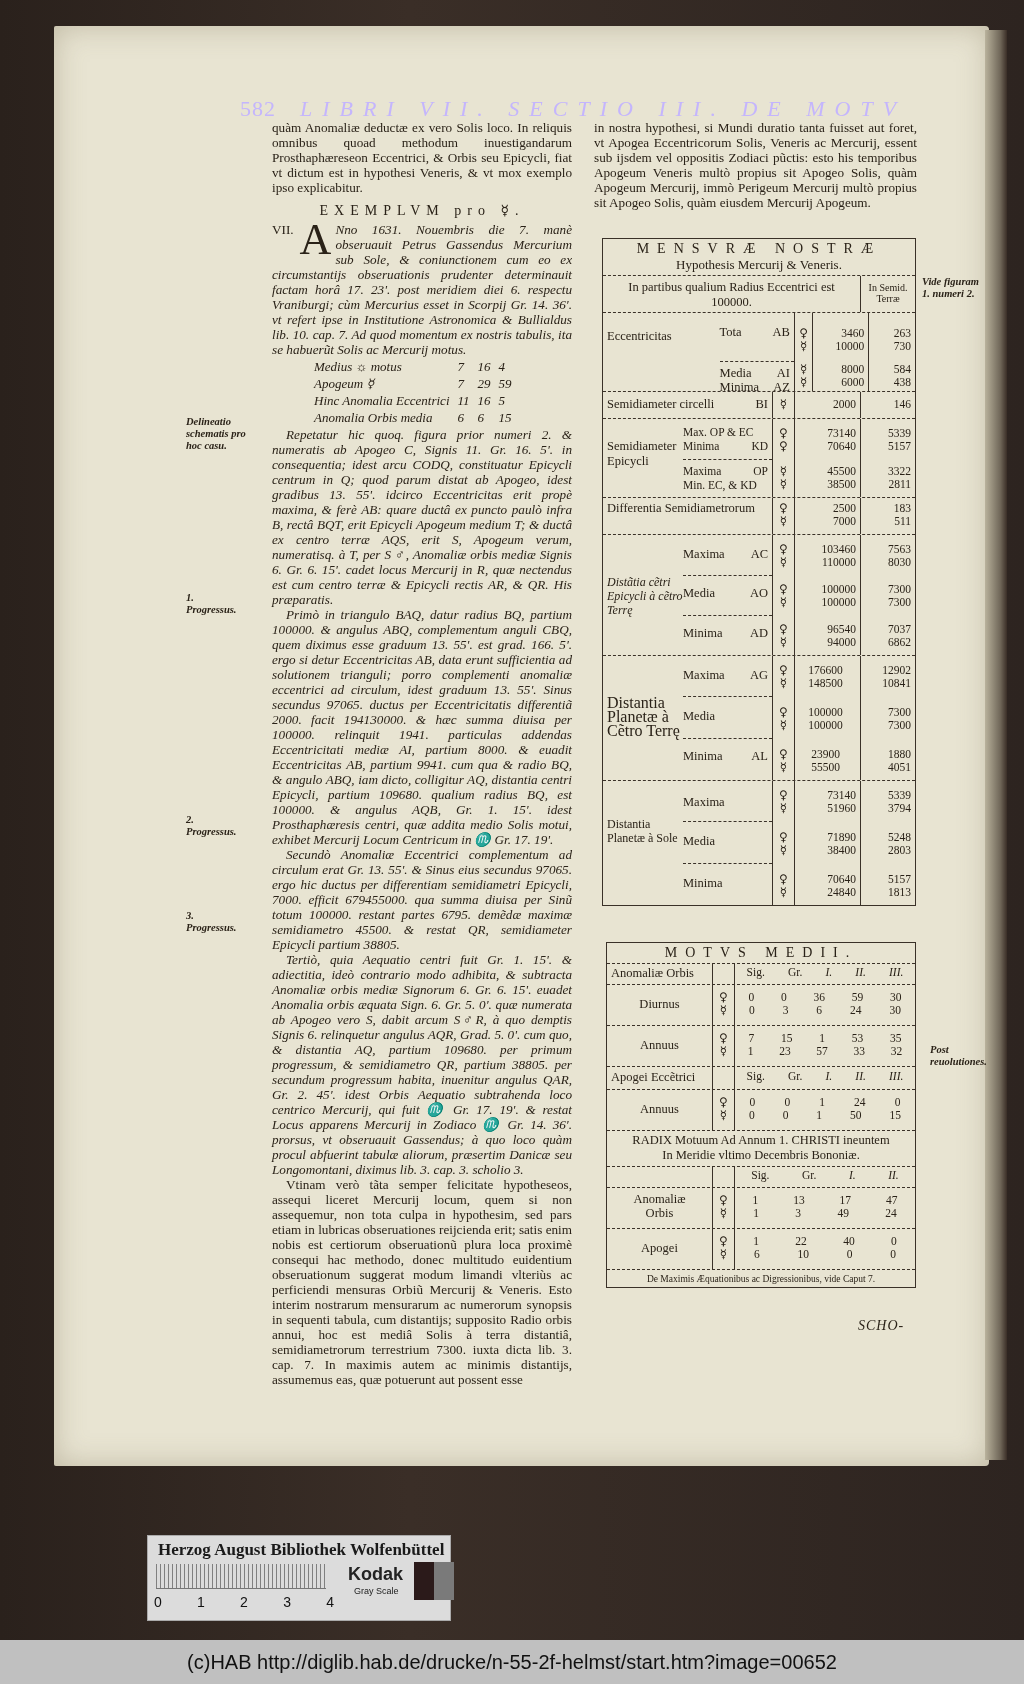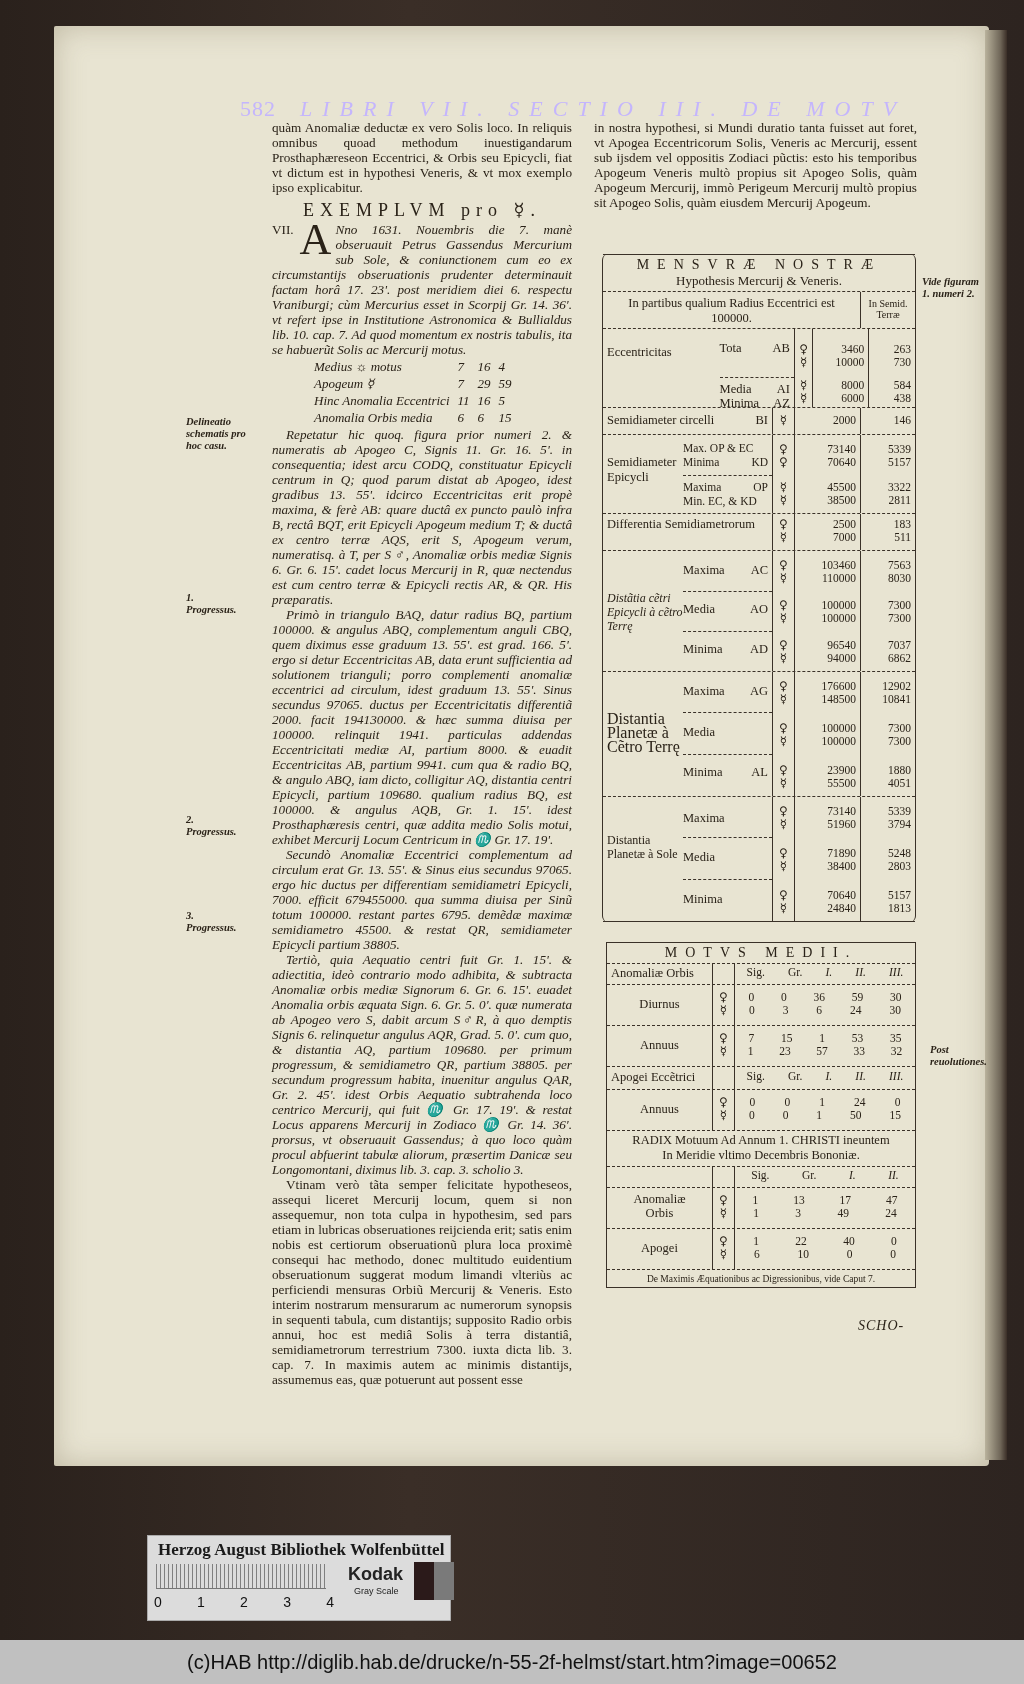--- a/index.html
+++ b/index.html
@@ -7,21 +7,21 @@
   .scan-bg{position:absolute;left:0;top:0;width:1024px;height:1640px;background:linear-gradient(90deg,#2a211c 0%,#3a2e27 40%,#2d2420 100%);}
   .page{position:absolute;left:54px;top:26px;width:935px;height:1440px;background:#e8e4d2;box-shadow:inset 0 0 30px rgba(120,110,80,.35);border-radius:2px 4px 4px 2px;}
   .page-right-edge{position:absolute;left:985px;top:30px;width:22px;height:1430px;background:linear-gradient(90deg,#b9b29c,#6f6658 70%,#3a2e27);}
   .header{position:absolute;left:240px;top:96px;width:620px;font-family:"Liberation Serif",serif;font-style:italic;font-size:22px;letter-spacing:10px;color:#c4b5fd;white-space:nowrap;}
   .header .pno{font-style:normal;letter-spacing:1px;margin-right:24px;}
   .col{position:absolute;font-family:"Liberation Serif",serif;color:#2a2218;}
   .leftcol{left:272px;top:120px;width:300px;font-size:13.2px;line-height:15px;text-align:justify;}
   .rightcol{left:594px;top:120px;width:323px;font-size:13.2px;line-height:15px;text-align:justify;}
   .it{font-style:italic;}
   .center{text-align:center;}
-  .exemplum{letter-spacing:6px;font-size:18px;margin:8px 0 4px 0;}
+  .exemplum{letter-spacing:6px;font-size:14px;margin:8px 0 4px 0;}
   .dropcap{float:left;font-size:44px;line-height:36px;margin:0 4px 0 0;}
   .vii{float:left;margin-right:6px;}
   .motus-table{margin-left:40px;font-size:13px;line-height:15px;}
   .motus-table td{padding:0 6px 0 0;}
   .margin-note{position:absolute;font-family:"Liberation Serif",serif;font-style:italic;font-size:10.5px;line-height:12px;color:#2a2218;font-weight:bold;}
   .para{margin:0;text-indent:14px;font-family:Liberation Serif, serif;}
   .para.noindent{text-indent:0;}
   
   .tbl{position:absolute;font-family:"Liberation Serif",serif;color:#2a2218;border-left:1.5px solid #3a3128;border-right:1.5px solid #3a3128;}
   .tbl .rule{border-top:1.5px solid #3a3128;}
@@ -103,21 +103,21 @@
 <div class="margin-note" style="left:186px;top:592px;width:60px;">1. Progressus.</div>
 <div class="margin-note" style="left:186px;top:814px;width:60px;">2. Progressus.</div>
 <div class="margin-note" style="left:186px;top:910px;width:60px;">3. Progressus.</div>
 <div class="margin-note" style="left:922px;top:276px;width:58px;">Vide figuram 1. numeri 2.</div>
 <div class="margin-note" style="left:930px;top:1044px;width:54px;">Post reuolutiones.</div>
 
 <div class="col rightcol">
   <p class="para noindent">in nostra hypothesi, si Mundi duratio tanta fuisset aut foret, vt Apogea Eccentricorum Solis, Veneris ac Mercurij, essent sub ijsdem vel oppositis Zodiaci pũctis: esto his temporibus Apogeum Veneris multò propius sit Apogeo Solis, quàm Apogeum Mercurij, immò Perigeum Mercurij multò propius sit Apogeo Solis, quàm eiusdem Mercurij Apogeum.</p>
 </div>
 
-<div class="tbl" style="left:602px;top:254px;width:312px;border-radius:6px;">
+<div class="tbl" style="left:602px;top:238px;width:312px;">
   <div class="rule"></div>
   <div class="tbl-title">MENSVRÆ NOSTRÆ</div>
   <div class="tbl-sub">Hypothesis Mercurij &amp; Veneris.</div>
   <div class="dash" style="margin-top:3px;"></div>
   <div class="row" style="height:36px;">
     <div class="cell vline tbl-sub" style="width:258px;padding:4px 6px 0;">In partibus qualium Radius Eccentrici est 100000.</div>
     <div class="cell small center" style="width:54px;padding-top:6px;line-height:11px;">In Semid. Terræ</div>
   </div>
   <div class="dash"></div>
 
@@ -301,21 +301,21 @@
     <div class="cell vline sym" style="width:22px;padding-top:8px;line-height:13px;">
       <div>♀</div>
         <div>☿</div>
       <div style="height:16px;"></div>
       <div>♀</div>
         <div>☿</div>
       <div style="height:16px;"></div>
       <div>♀</div>
         <div>☿</div>
     </div>
-    <div class="cell vline num" style="width:66px;padding-top:8px;">
+    <div class="cell vline num" style="width:66px;padding-top:8px;text-align:center;">
       <div>176600</div>
         <div>148500</div>
       <div style="height:16px;"></div>
       <div>100000</div>
         <div>100000</div>
       <div style="height:16px;"></div>
       <div>23900</div>
         <div>55500</div>
     </div>
     <div class="cell num" style="width:54px;padding-top:8px;">

